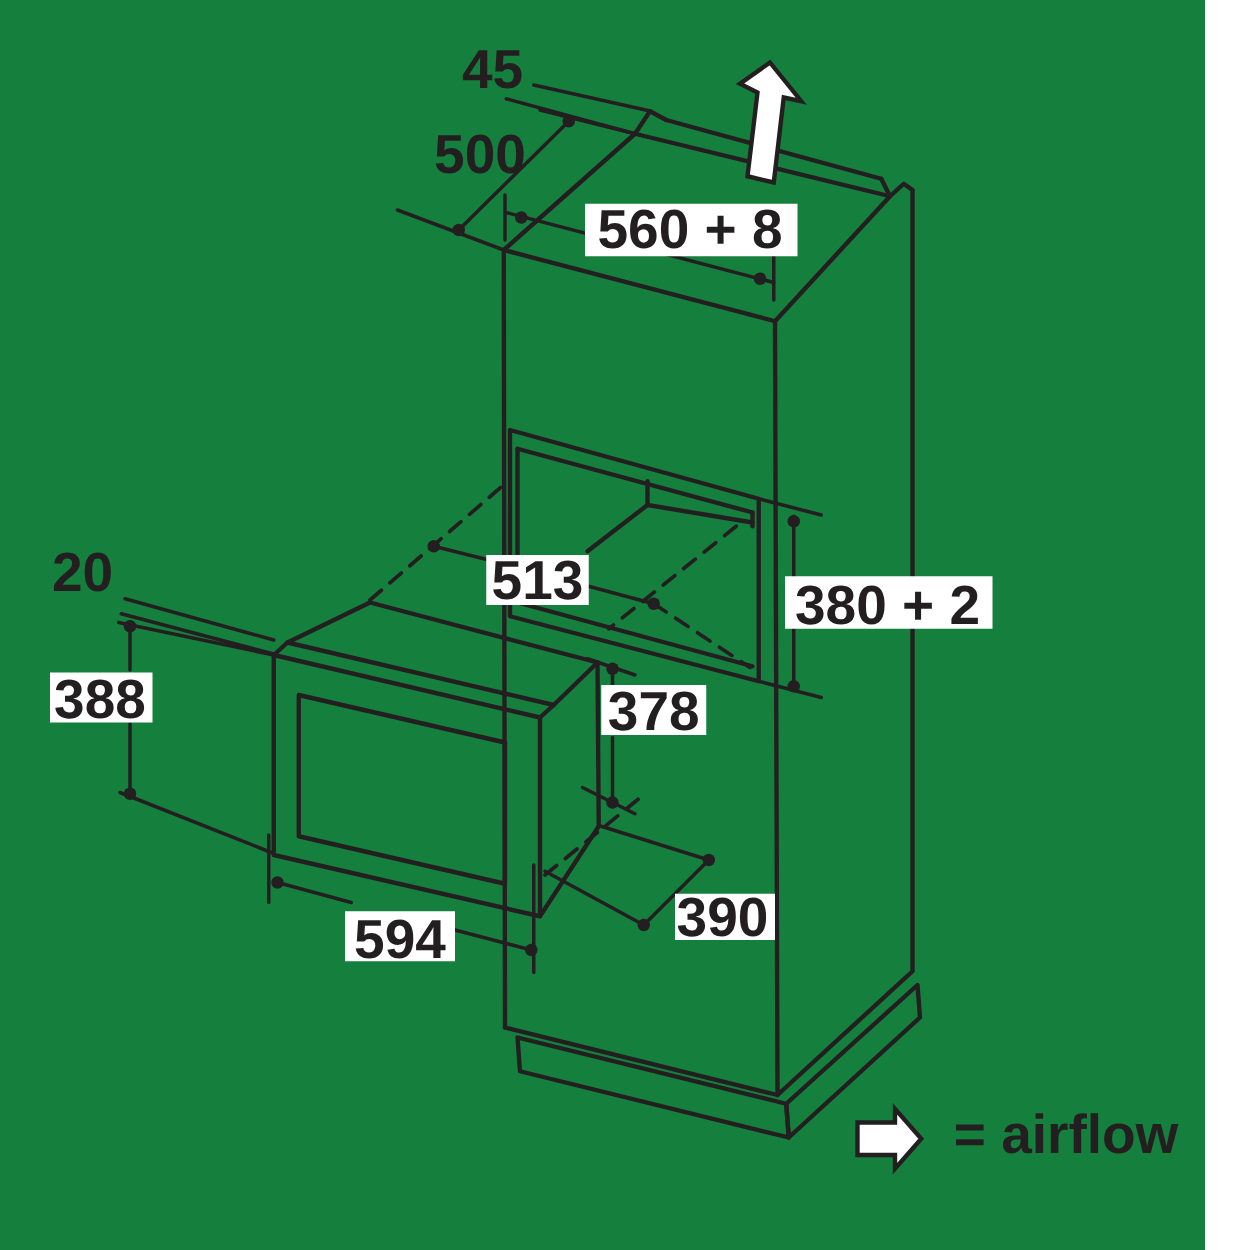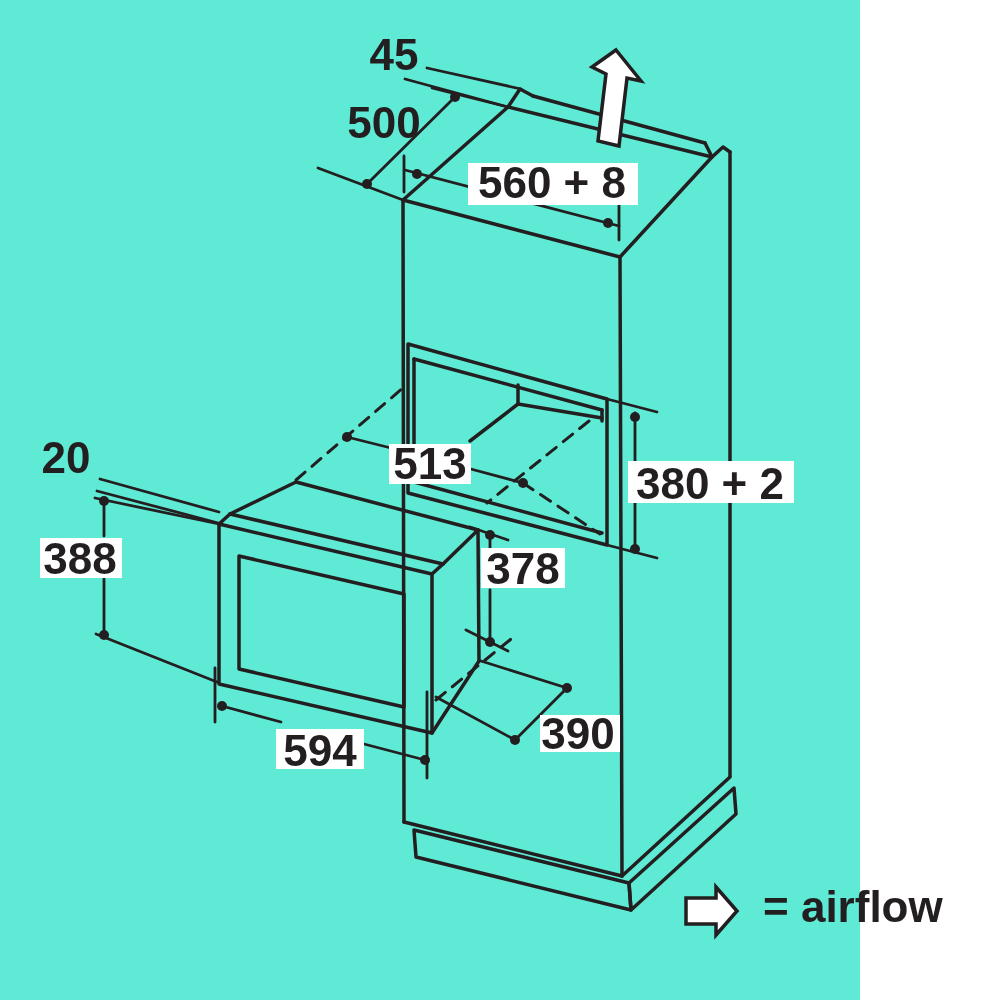--- a/index.html
+++ b/index.html
@@ -6,23 +6,23 @@
     margin: 0;
     padding: 0;
     width: 1000px;
     height: 1000px;
     background: #ffffff;
     font-family: "Liberation Sans", sans-serif;
     overflow: hidden;
   }
   #stage {
     position: relative;
-    width: 860px;
+    width: 964px;
     height: 1000px;
-    background: #5eead4;
+    background: #15803d;
   }
   svg { display: block; }
   .ln   { fill: none; stroke: #231f20; stroke-width: 3.5; stroke-linecap: round; stroke-linejoin: round; }
   .thin { fill: none; stroke: #231f20; stroke-width: 2.8; stroke-linecap: round; }
   .dash { fill: none; stroke: #231f20; stroke-width: 3;   stroke-linecap: round; stroke-dasharray: 12 9; }
   .dot  { fill: #231f20; stroke: none; }
   .bg   { fill: #ffffff; stroke: none; }
   .lbl  {
     fill: #231f20;
     font-family: "Liberation Sans", sans-serif;

